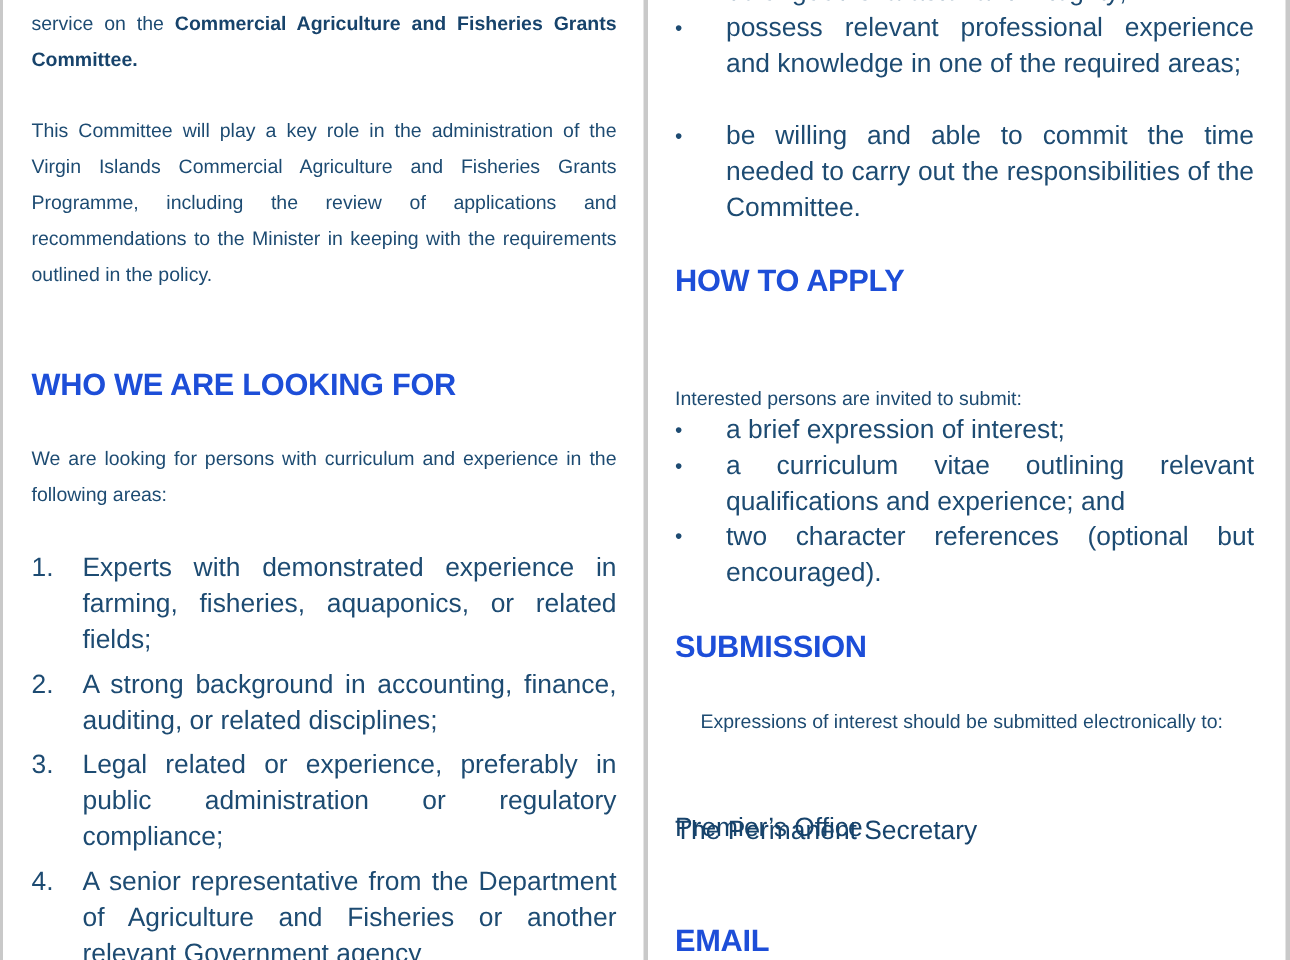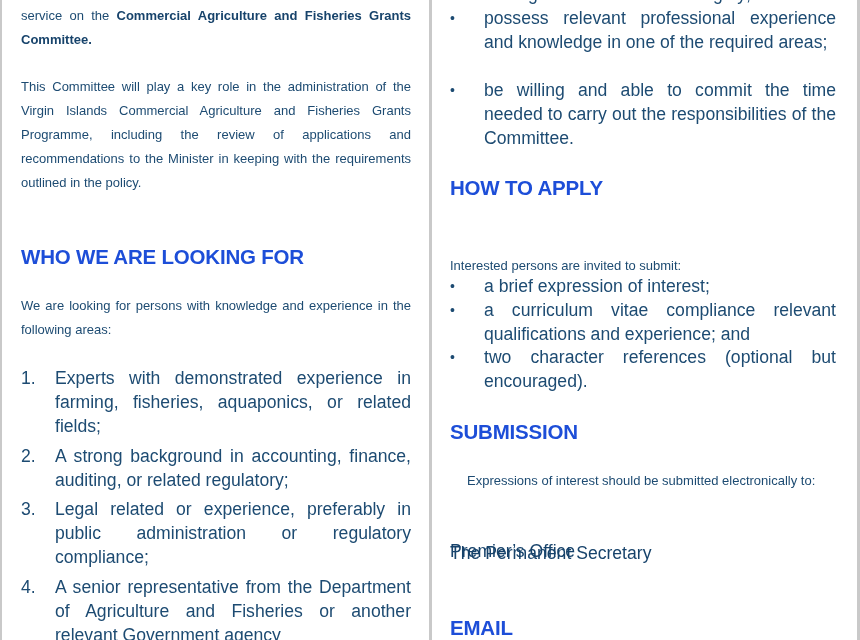--- a/index.html
+++ b/index.html
@@ -27,29 +27,29 @@
 <body>
 
 <div class="frame-left"></div>
 <div class="frame-mid"></div>
 <div class="frame-right"></div>
 
 <div class="col col-left">
   <p class="p" style="top:4px;"><span>service on the </span><b>Commercial Agriculture and Fisheries Grants Committee.</b></p>
   <p class="p" style="top:75px;">This Committee will play a key role in the administration of the Virgin Islands Commercial Agriculture and Fisheries Grants Programme, including the review of applications and recommendations to the Minister in keeping with the requirements outlined in the policy.</p>
   <h2 class="h" style="top:245px;">WHO WE ARE LOOKING FOR</h2>
-  <p class="p" style="top:294px;">We are looking for persons with knowledge and experience in the following areas:</p>
+  <p class="p" style="top:294px;">We are looking for persons with curriculum and experience in the following areas:</p>
 
   <div class="li" style="top:366px;">
     <span class="mk">1.</span>
     <span class="tx">Experts with demonstrated experience in farming, fisheries, aquaponics, or related fields;</span>
   </div>
   <div class="li" style="top:444px;">
     <span class="mk">2.</span>
-    <span class="tx">A strong background in accounting, finance, auditing, or related regulatory;</span>
+    <span class="tx">A strong background in accounting, finance, auditing, or related disciplines;</span>
   </div>
   <div class="li" style="top:497px;">
     <span class="mk">3.</span>
     <span class="tx">Legal related or experience, preferably in public administration or regulatory compliance;</span>
   </div>
   <div class="li" style="top:575px;">
     <span class="mk">4.</span>
     <span class="tx">A senior representative from the Department of Agriculture and Fisheries or another relevant Government agency</span>
   </div>
 </div>
@@ -70,21 +70,21 @@
 
   <h2 class="h" style="top:176px;">HOW TO APPLY</h2>
   <p class="p" style="top:226px;margin-top:28px;">Interested persons are invited to submit:</p>
 
   <div class="li bl" style="top:274px;">
     <span class="mk">•</span>
     <span class="tx">a brief expression of interest;</span>
   </div>
   <div class="li bl" style="top:298px;">
     <span class="mk">•</span>
-    <span class="tx">a curriculum vitae compliance relevant qualifications and experience; and</span>
+    <span class="tx">a curriculum vitae outlining relevant qualifications and experience; and</span>
   </div>
   <div class="li bl" style="top:345px;">
     <span class="mk">•</span>
     <span class="tx">two character references (optional but encouraged).</span>
   </div>
 
   <h2 class="h" style="top:420px;">SUBMISSION</h2>
   <p class="p" style="top:469px;margin-left:17px;">Expressions of interest should be submitted electronically to:</p>
   <div class="strong" style="top:541px;">The Permanent Secretary</div>
   <div class="strong" style="top:539px;text-align:center;">Premier’s Office</div>

